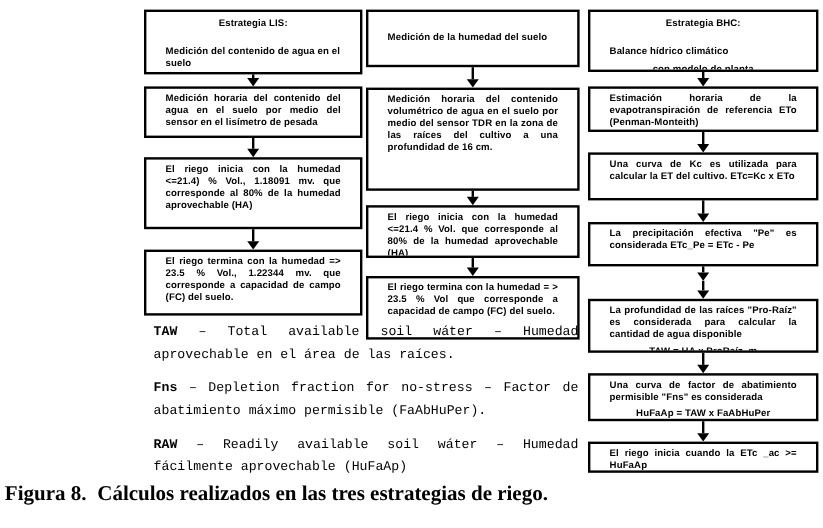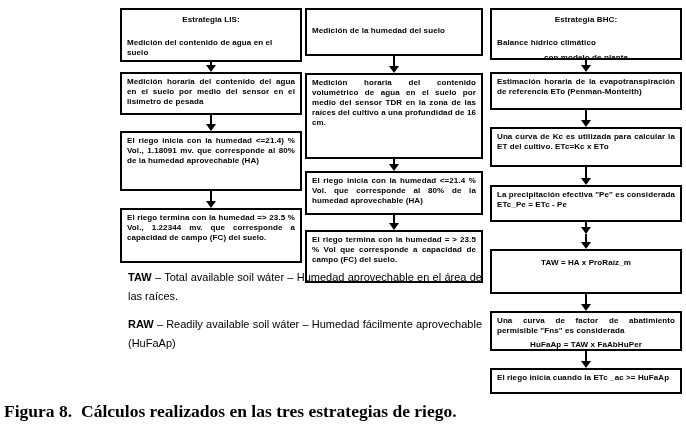--- a/index.html
+++ b/index.html
@@ -4,41 +4,41 @@
 <style>
   html,body{margin:0;padding:0;background:#ffffff;}
   .page{position:relative;width:686px;height:440px;background:#ffffff;overflow:hidden;
         font-family:"Liberation Sans",sans-serif;color:#000;}
   .col{position:absolute;top:8px;display:flex;flex-direction:column;}
   #col-lis{left:120px;width:182px;}
   #col-tdr{left:305px;width:178px;}
   #col-bhc{left:490px;width:192px;}
   .box{box-sizing:border-box;border:2px solid #000;background:#fff;
        font-size:8px;font-weight:700;line-height:10px;letter-spacing:.1px;
-       padding:3px 5px;text-align:justify;overflow:hidden;}
+       padding:3px 16px;text-align:justify;overflow:hidden;}
   .box.header{display:flex;flex-direction:column;text-align:center;}
   .title{text-align:center;margin-top:2px;}
   .sub{margin-top:13px;text-align:left;}
   .sub2{margin-top:5px;text-align:center;}
   .formula{text-align:center;margin-top:4px;}
   
   .h26{height:26px}.h29{height:29px}.h37{height:37px}.h38{height:38px}
   .h40{height:40px}.h43{height:43px}.h44{height:44px}.h45{height:45px}
   .h48{height:48px}.h52{height:52px}.h53{height:53px}.h54{height:54px}
   .h55{height:55px}.h60{height:60px}.h70{height:86px}
   
   .arrow{display:flex;flex-direction:column;align-items:center;align-self:center;flex:0 0 auto;}
   .arrow .stem{display:block;width:2px;background:#000;flex:1 1 auto;}
   .arrow .head{display:block;width:0;height:0;border-left:5px solid transparent;
                border-right:5px solid transparent;border-top:7px solid #000;}
   .ah10{height:10px}.ah12{height:12px}.ah15{height:15px}
   .ah16{height:16px}.ah17{height:17px}.ah18{height:18px}
   
   #definitions{position:absolute;left:128px;top:268px;width:354px;
-               font-size:11px;line-height:19px;}
+               font-size:11px;line-height:19px;font-family:Liberation Mono, monospace;}
   #definitions p{margin:0 0 9px 0;text-align:justify;}
   #definitions b{font-weight:700;}
   
   #caption{position:absolute;left:4px;top:401px;width:660px;
            font-family:"Liberation Serif",serif;font-weight:700;font-size:17.5px;}
   #caption .cap-label{margin-right:9px;}
 </style>
 </head>
 <body>
 
@@ -110,39 +110,41 @@
     <div class="box h37"><span>La precipitación efectiva "Pe" es considerada ETc_Pe = ETc - Pe</span></div>
     <div class="arrow ah12">
         <i class="stem"></i>
         <i class="head"></i>
       </div>
     <div class="arrow ah15">
         <i class="stem"></i>
         <i class="head"></i>
       </div>
     <div class="box h45">
+      <span>La profundidad de las raíces "Pro-Raíz" es considerada para calcular la cantidad de agua disponible</span>
       <div class="formula">TAW = HA x ProRaíz_m</div>
     </div>
     <div class="arrow ah17">
         <i class="stem"></i>
         <i class="head"></i>
       </div>
     <div class="box h40">
       <span>Una curva de factor de abatimiento permisible "Fns" es considerada</span>
       <div class="formula">HuFaAp = TAW x FaAbHuPer</div>
     </div>
     <div class="arrow ah17">
         <i class="stem"></i>
         <i class="head"></i>
       </div>
     <div class="box h26"><span>El riego inicia cuando la ETc _ac &gt;= HuFaAp</span></div>
   </div>
 
   <div id="definitions">
     <p><b>TAW</b> <span>– Total available soil wáter – Humedad aprovechable en el área de las raíces.</span></p>
+    <p><b>Fns</b> <span>– Depletion fraction for no-stress – Factor de abatimiento máximo permisible (FaAbHuPer).</span></p>
     <p><b>RAW</b> <span>– Readily available soil wáter – Humedad fácilmente aprovechable (HuFaAp)</span></p>
   </div>
 
   <div id="caption">
     <span class="cap-label">Figura 8.</span><span>Cálculos realizados en las tres estrategias de riego.</span>
   </div>
 
 </div>
 
 </body></html>

